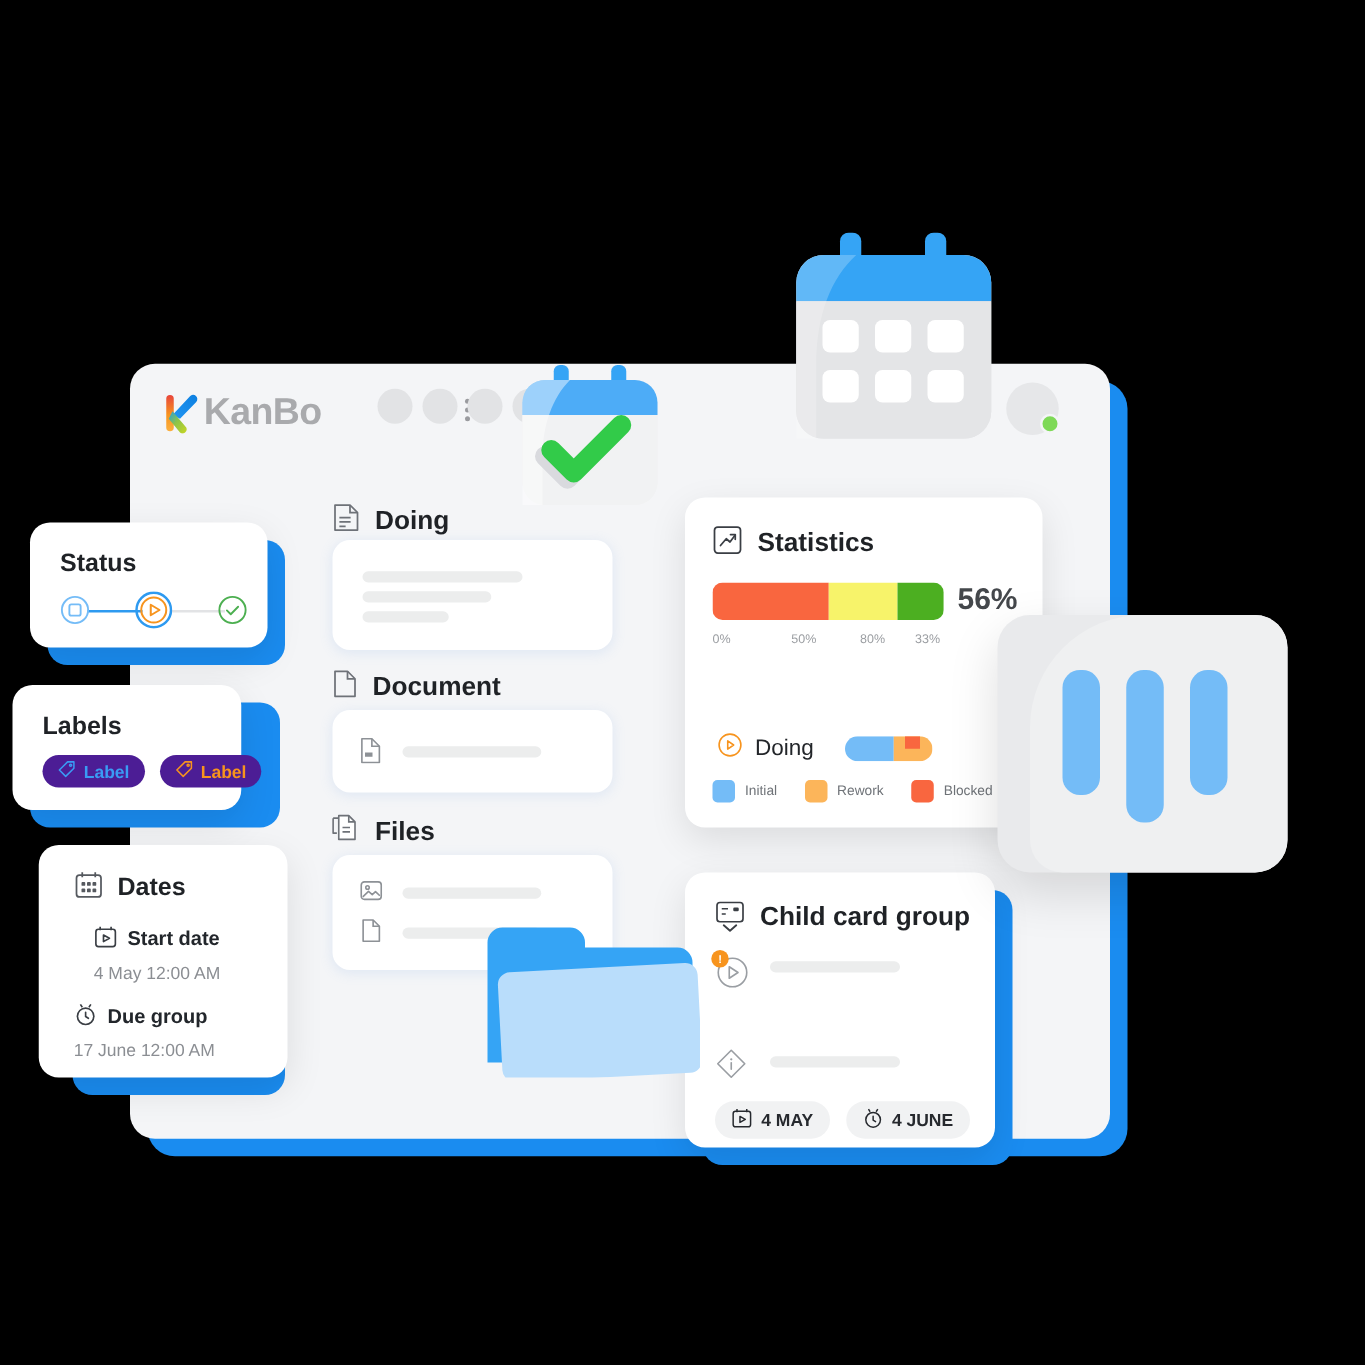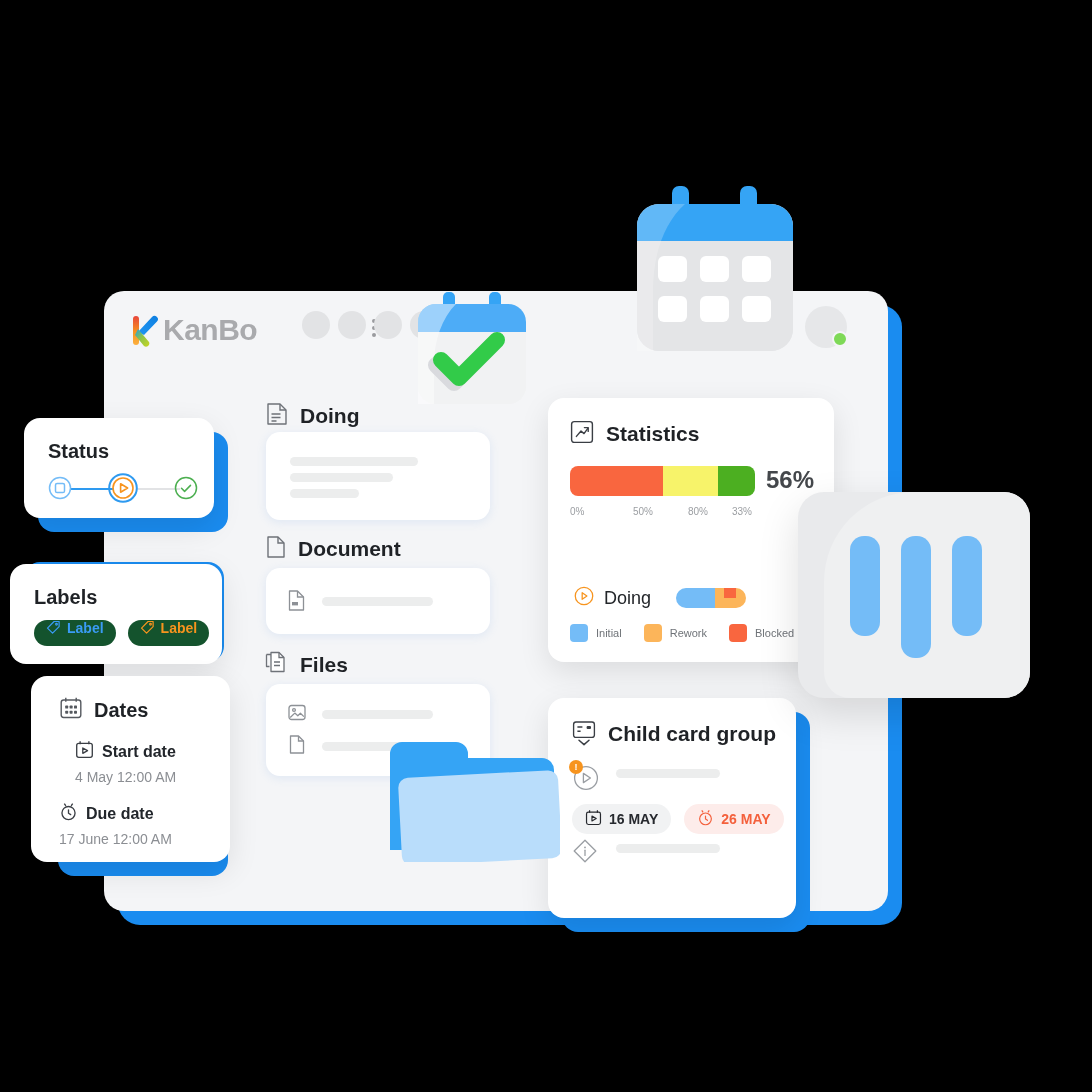--- a/index.html
+++ b/index.html
@@ -73,26 +73,26 @@
   }
   .card-head { font-size: 20px; font-weight: 700; color: #1f2226; }
 
   
   #status-card { left: 24px; top: 418px; width: 190px; height: 100px; }
   #status-blue { left: 38px; top: 432px; width: 190px; height: 100px; }
   .stepper { position: absolute; left: 24px; top: 58px; width: 150px; height: 26px; }
   .step-line { position: absolute; top: 12px; height: 2px; }
 
   
-  #labels-card { left: 10px; top: 564px; width: 212px; height: 100px; }
+  #labels-card { left: 10px; top: 548px; width: 183px; height: 100px; }
   #labels-blue { left: 24px; top: 562px; width: 200px; height: 100px; }
   .chip {
-    display: inline-flex; align-items: flex-start; gap: 6px;
+    display: inline-flex; align-items: center; gap: 6px;
     height: 26px; padding: 0 12px; border-radius: 13px;
-    background: #14532d; font-size: 14px; font-weight: 600;
+    background: #4c1d95; font-size: 14px; font-weight: 600;
   }
 
   
   #dates-card { left: 31px; top: 676px; width: 199px; height: 186px; }
   #dates-blue { left: 58px; top: 690px; width: 170px; height: 186px; }
   .dt-row { display: flex; align-items: center; gap: 8px; font-size: 16px; font-weight: 600; color: #22262b; }
   .dt-val { font-size: 14px; color: #8b8e93; margin-top: 6px; }
 
   
   #stats-card { left: 548px; top: 398px; width: 286px; height: 264px; }
@@ -334,21 +334,21 @@
     </div>
     <div style="position:absolute;left:28px;top:126px;">
       <div class="dt-row">
         <span>
           <svg width="19" height="19" viewBox="0 0 20 20" fill="none" stroke="#3a3e44" stroke-width="1.4">
             <circle cx="10" cy="11.6" r="6.9"></circle>
             <path d="M5.6 1.6l1.6 2.4M14.4 1.6l-1.6 2.4"></path>
             <path d="M10 8.2v3.6l2.3 1.5" stroke-linecap="round"></path>
           </svg>
         </span>
-        <span>Due date</span>
+        <span>Due group</span>
       </div>
       <div class="dt-val">17 June 12:00 AM</div>
     </div>
   </div>
 
   <div class="float-card" id="stats-card">
     <div style="position:absolute;left:22px;top:22px;display:flex;align-items:center;gap:12px;">
       <span>
         <svg width="24" height="24" viewBox="0 0 24 24" fill="none" stroke="#3a3e44" stroke-width="1.4">
           <rect x="1.6" y="1.6" width="20.8" height="20.8" rx="2.6"></rect>
@@ -414,53 +414,53 @@
 
     <div style="position:absolute;left:24px;top:66px;">
       <span style="position:relative;display:inline-block;width:28px;height:28px;vertical-align:middle;">
         <svg width="28" height="28" viewBox="0 0 28 28" fill="none" stroke="#9a9ea3" stroke-width="1.3">
           <circle cx="14" cy="14" r="11.4"></circle>
             <path d="M11.4 9.4l7 4.6-7 4.6z" stroke-linejoin="round"></path>
         </svg>
         <span style="position:absolute;left:-3px;top:-4px;width:14px;height:14px;border-radius:50%;background:#f7941e;display:flex;align-items:center;justify-content:center;color:#fff;font-size:9px;font-weight:700;line-height:1;">!</span>
       </span>
       <span class="skel" style="display:inline-block;width:104px;vertical-align:middle;margin-left:12px;margin-bottom:10px;"></span>
+    </div>
+
+    <div style="position:absolute;left:24px;top:140px;">
+      <span style="display:inline-block;vertical-align:middle;">
+        <svg width="26" height="26" viewBox="0 0 26 26" fill="none" stroke="#9a9ea3" stroke-width="1.3">
+          <path d="M13 2.2l10.8 10.8L13 23.8 2.2 13z" stroke-linejoin="round"></path>
+          <circle cx="13" cy="9.4" r="0.9" fill="#9a9ea3" stroke="none"></circle>
+          <path d="M13 12.2v5.2" stroke-linecap="round"></path>
+        </svg>
+      </span>
+      <span class="skel" style="display:inline-block;width:104px;vertical-align:middle;margin-left:14px;margin-bottom:9px;"></span>
       <div style="display:flex;gap:13px;margin-top:12px;">
         <span class="datechip">
           <span>
             <svg width="17" height="17" viewBox="0 0 20 20" fill="none" stroke="#26292e" stroke-width="1.4">
               <rect x="1.8" y="3.6" width="16.4" height="14.6" rx="2.2"></rect>
               <path d="M5.4 1.4v3M14.6 1.4v3"></path>
               <path d="M8.2 8.4l5 2.8-5 2.8z" stroke-linejoin="round"></path>
             </svg>
           </span>
-          <span>16 MAY</span>
-        </span>
-        <span class="datechip danger">
+          <span>4 MAY</span>
+        </span>
+        <span class="datechip">
           <span>
-            <svg width="17" height="17" viewBox="0 0 20 20" fill="none" stroke="#f4603c" stroke-width="1.4">
+            <svg width="17" height="17" viewBox="0 0 20 20" fill="none" stroke="#26292e" stroke-width="1.4">
               <circle cx="10" cy="11.6" r="6.9"></circle>
               <path d="M5.6 1.6l1.6 2.4M14.4 1.6l-1.6 2.4"></path>
               <path d="M10 8.2v3.6l2.3 1.5" stroke-linecap="round"></path>
             </svg>
           </span>
-          <span>26 MAY</span>
+          <span>4 JUNE</span>
         </span>
       </div>
-    </div>
-
-    <div style="position:absolute;left:24px;top:140px;">
-      <span style="display:inline-block;vertical-align:middle;">
-        <svg width="26" height="26" viewBox="0 0 26 26" fill="none" stroke="#9a9ea3" stroke-width="1.3">
-          <path d="M13 2.2l10.8 10.8L13 23.8 2.2 13z" stroke-linejoin="round"></path>
-          <circle cx="13" cy="9.4" r="0.9" fill="#9a9ea3" stroke="none"></circle>
-          <path d="M13 12.2v5.2" stroke-linecap="round"></path>
-        </svg>
-      </span>
-      <span class="skel" style="display:inline-block;width:104px;vertical-align:middle;margin-left:14px;margin-bottom:9px;"></span>
     </div>
   </div>
 
   <div class="obj cal-big">
     <svg width="170" height="165" viewBox="0 0 170 165">
       <rect x="42" y="0" width="17" height="34" rx="7" fill="#35a4f5"></rect>
       <rect x="110" y="0" width="17" height="34" rx="7" fill="#35a4f5"></rect>
       <rect x="7" y="18" width="156" height="147" rx="22" fill="#e4e5e7"></rect>
       <path d="M29 18h112a22 22 0 0 1 22 22v15H7V40a22 22 0 0 1 22-22z" fill="#35a4f5"></path>
       <path d="M7 55h156v88a22 22 0 0 1-22 22H29a22 22 0 0 1-22-22z" fill="#e4e5e7"></path>

